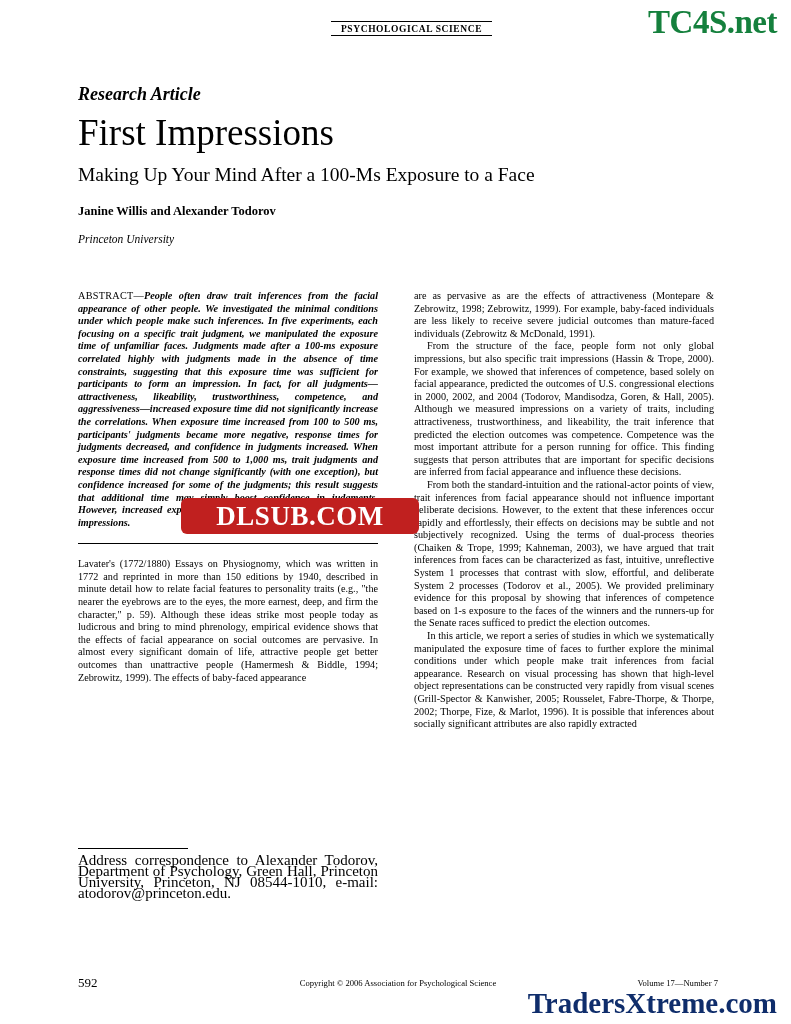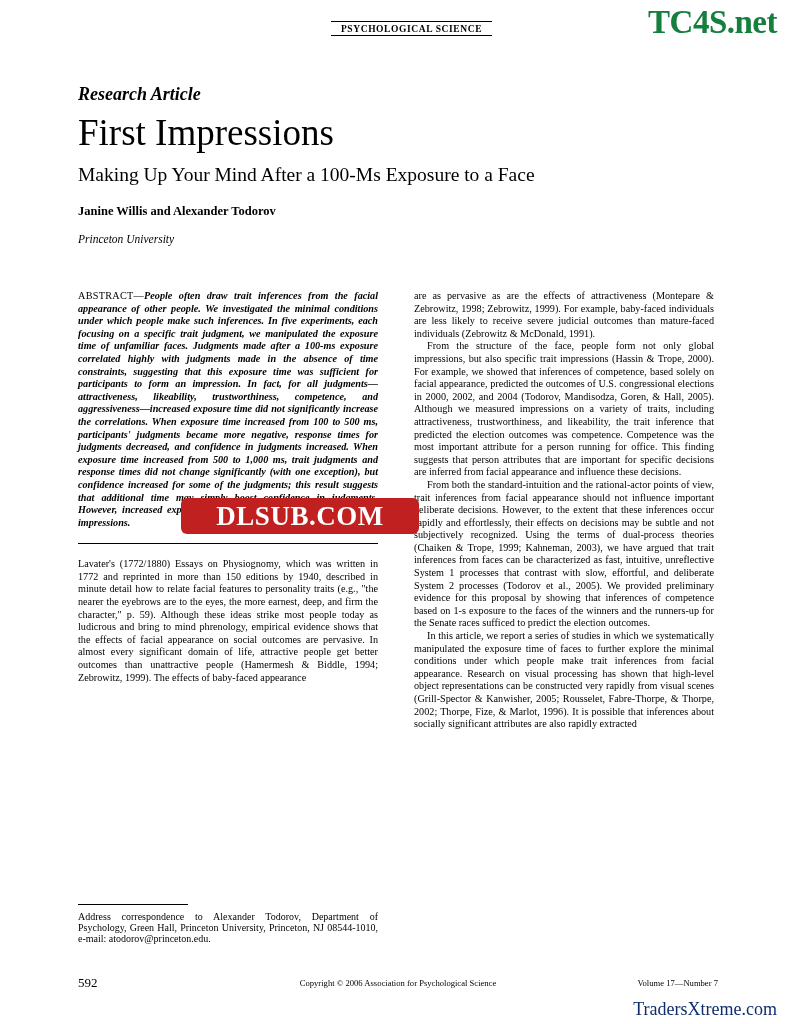--- a/index.html
+++ b/index.html
@@ -74,22 +74,22 @@
     font-size: 27px;
     font-weight: bold;
     color: #ffffff;
     letter-spacing: 0.5px;
   }
   .wm-bottom {
     position: absolute;
     right: 14px;
     bottom: 4px;
     font-family: "Liberation Serif", serif;
-    font-size: 18px;
-    font-weight: normal;
+    font-size: 29px;
+    font-weight: bold;
     color: #0f2d6b;
     z-index: 40;
   }
 
   
   .title-block {
     position: absolute;
     left: 78px;
     top: 84px;
     width: 640px;
@@ -162,23 +162,23 @@
     margin: 0;
     text-indent: 13px;
     text-align: justify;
   }
   p.body-par.first { text-indent: 0; }
 
   
   .footnote {
     position: absolute;
     left: 78px;
-    top: 904px;
+    top: 848px;
     width: 300px;
-    font-size: 10px;
+    font-size: 15px;
     line-height: 11px;
     text-align: justify;
   }
   .footnote .fn-rule {
     border: none;
     border-top: 1px solid #000;
     width: 110px;
     margin: 0 0 6px 0;
   }
 

